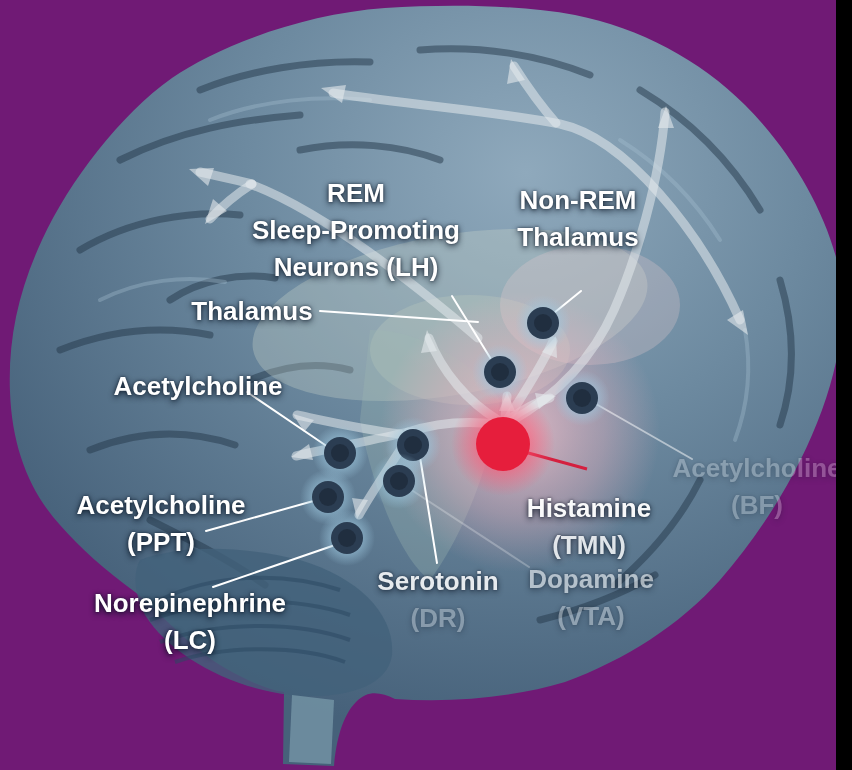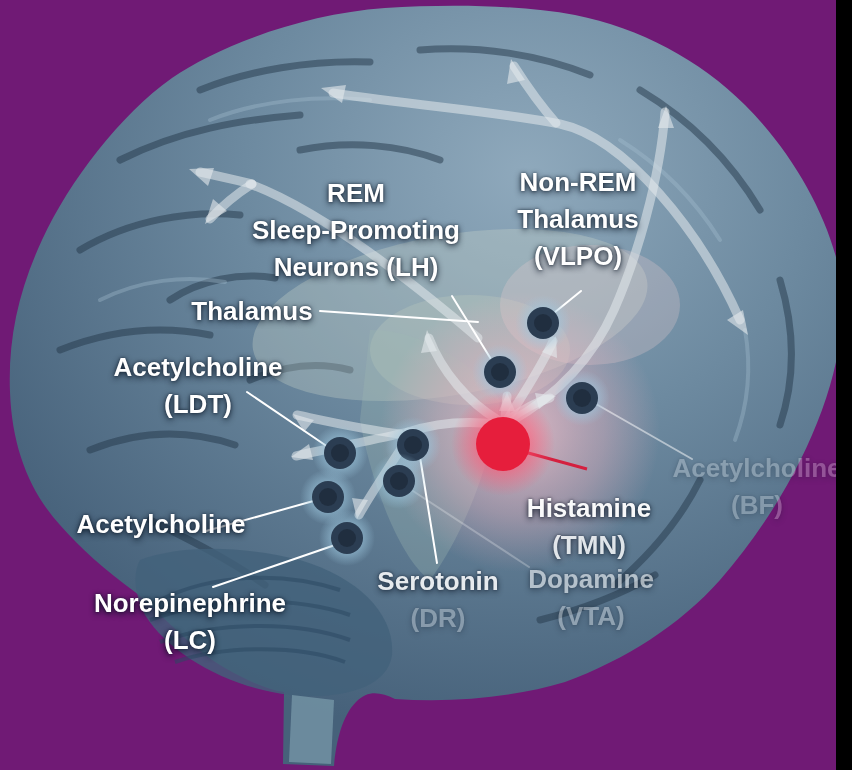--- a/index.html
+++ b/index.html
@@ -192,40 +192,39 @@
     <g>
       <circle cx="503" cy="444" r="52" fill="url(#redGlow)"></circle>
       <circle cx="503" cy="444" r="27" fill="#e61e3c"></circle>
     </g>
   </g>
 </svg>
 
 <div class="lbl" style="left:578px;top:219px;">
   <span>Non-REM</span>
   <span>Thalamus</span>
-  <span>(VLPO)</span>
 </div>
 
 <div class="lbl" style="left:252px;top:311px;">
   <span>Thalamus</span>
 </div>
 
 <div class="lbl" style="left:356px;top:230px;">
   <span>REM</span>
   <span>Sleep-Promoting</span>
   <span>Neurons (LH)</span>
 </div>
 
 <div class="lbl" style="left:198px;top:386px;">
   <span>Acetylcholine</span>
-  <span>(LDT)</span>
 </div>
 
 <div class="lbl" style="left:161px;top:524px;">
   <span>Acetylcholine</span>
+  <span>(PPT)</span>
 </div>
 
 <div class="lbl" style="left:438px;top:600px;">
   <span class="o85">Serotonin</span>
   <span class="o30">(DR)</span>
 </div>
 
 <div class="lbl" style="left:190px;top:622px;">
   <span>Norepinephrine</span>
   <span>(LC)</span>

